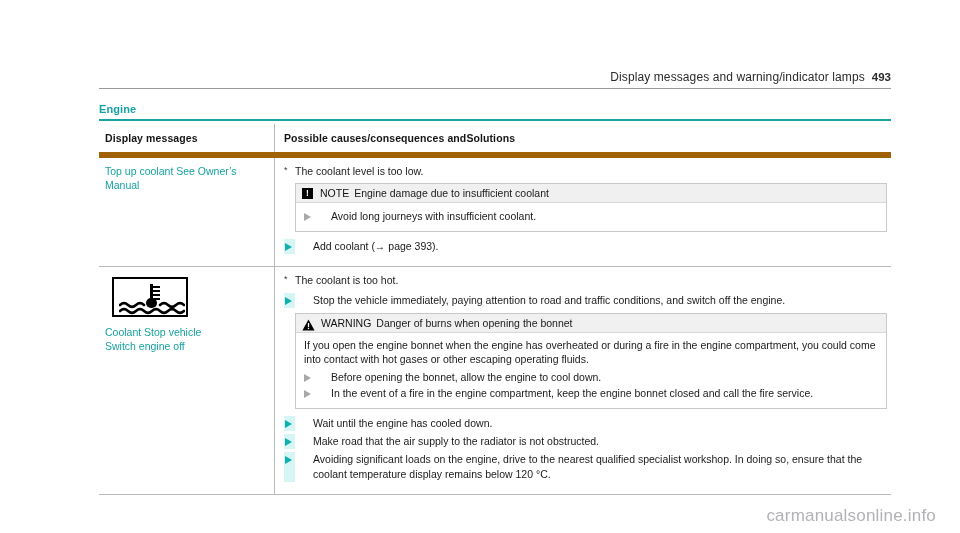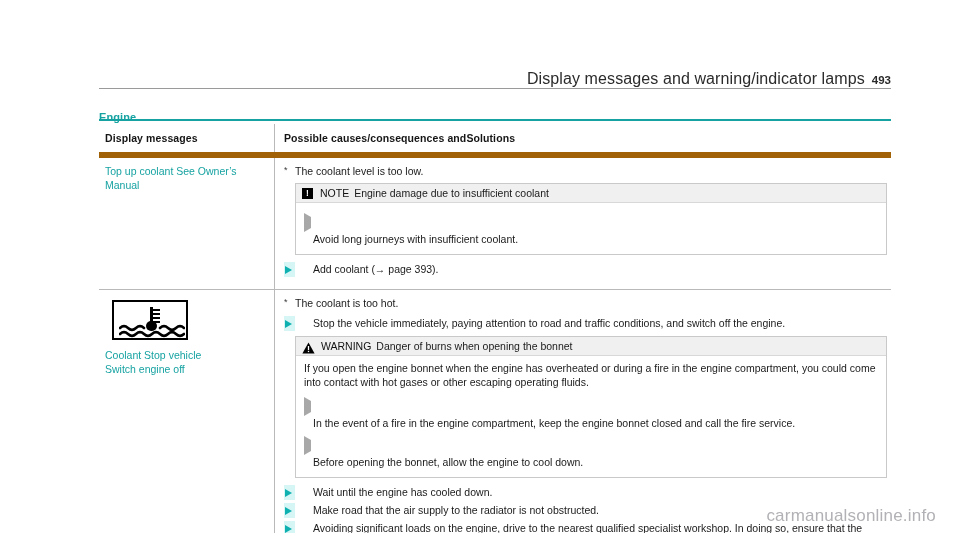--- a/index.html
+++ b/index.html
@@ -20,41 +20,41 @@
   .page-header {
     position: absolute;
     left: 99px;
     top: 70px;
     width: 792px;
     text-align: right;
     font-size: 10.5px;
     color: #2b2b2b;
     letter-spacing: 0.1px;
   }
-  .page-header .hdr-title { font-size: 16px; }
+  .page-header .hdr-title { font-size: 12px; }
   .page-header .hdr-num {
     font-weight: bold;
     font-size: 11.5px;
     margin-left: 7px;
     letter-spacing: 0;
   }
   .header-rule {
     position: absolute;
     left: 99px;
     top: 88px;
     width: 792px;
     height: 1px;
     background: #9a9a9a;
   }
 
   
   .section-title {
     position: absolute;
     left: 99px;
-    top: 111px;
+    top: 103px;
     font-size: 11px;
     font-weight: bold;
     color: #17a2a2;
     letter-spacing: 0.1px;
   }
   .section-rule {
     position: absolute;
     left: 99px;
     top: 119px;
     width: 792px;
@@ -252,21 +252,20 @@
   .nb-para {
     font-size: 10.5px;
     line-height: 14.5px;
     color: #1a1a1a;
     margin: 1px 0 3px 0;
   }
   .nb-bullet {
     display: flex;
     align-items: flex-start;
     margin: 2px 0;
-    flex-direction: column;
   }
   .nb-bullet .gtri {
     flex: 0 0 11px;
     width: 0; height: 0;
     border-left: 7px solid #a8a8a8;
     border-top: 4.5px solid transparent;
     border-bottom: 4.5px solid transparent;
     margin-top: 4px;
   }
   .nb-bullet .gtxt {
@@ -390,25 +389,25 @@
               <rect x="5.85" y="8.8" width="1.3" height="1.3" fill="#fff"></rect>
             </svg>
           </span>
           <span class="nb-label">WARNING</span>
           <span class="nb-title">Danger of burns when opening the bonnet</span>
         </div>
         <div class="nb-body">
           <div class="nb-para">If you open the engine bonnet when the engine has overheated or during a fire in the engine compartment, you could come into contact with hot gases or other escaping operating fluids.</div>
           <div class="nb-bullet">
             <span class="gtri"></span>
-            <span class="gtxt">In the event of a fire in the engine compartment, keep the engine bonnet closed and call the fire service.</span>
+            <span class="gtxt">Before opening the bonnet, allow the engine to cool down.</span>
           </div>
           <div class="nb-bullet">
             <span class="gtri"></span>
-            <span class="gtxt">Before opening the bonnet, allow the engine to cool down.</span>
+            <span class="gtxt">In the event of a fire in the engine compartment, keep the engine bonnet closed and call the fire service.</span>
           </div>
         </div>
       </div>
 
       <div class="sol">
         <span class="band">
             <span class="tri"></span>
           </span>
         <span class="sol-text">Wait until the engine has cooled down.</span>
       </div>

